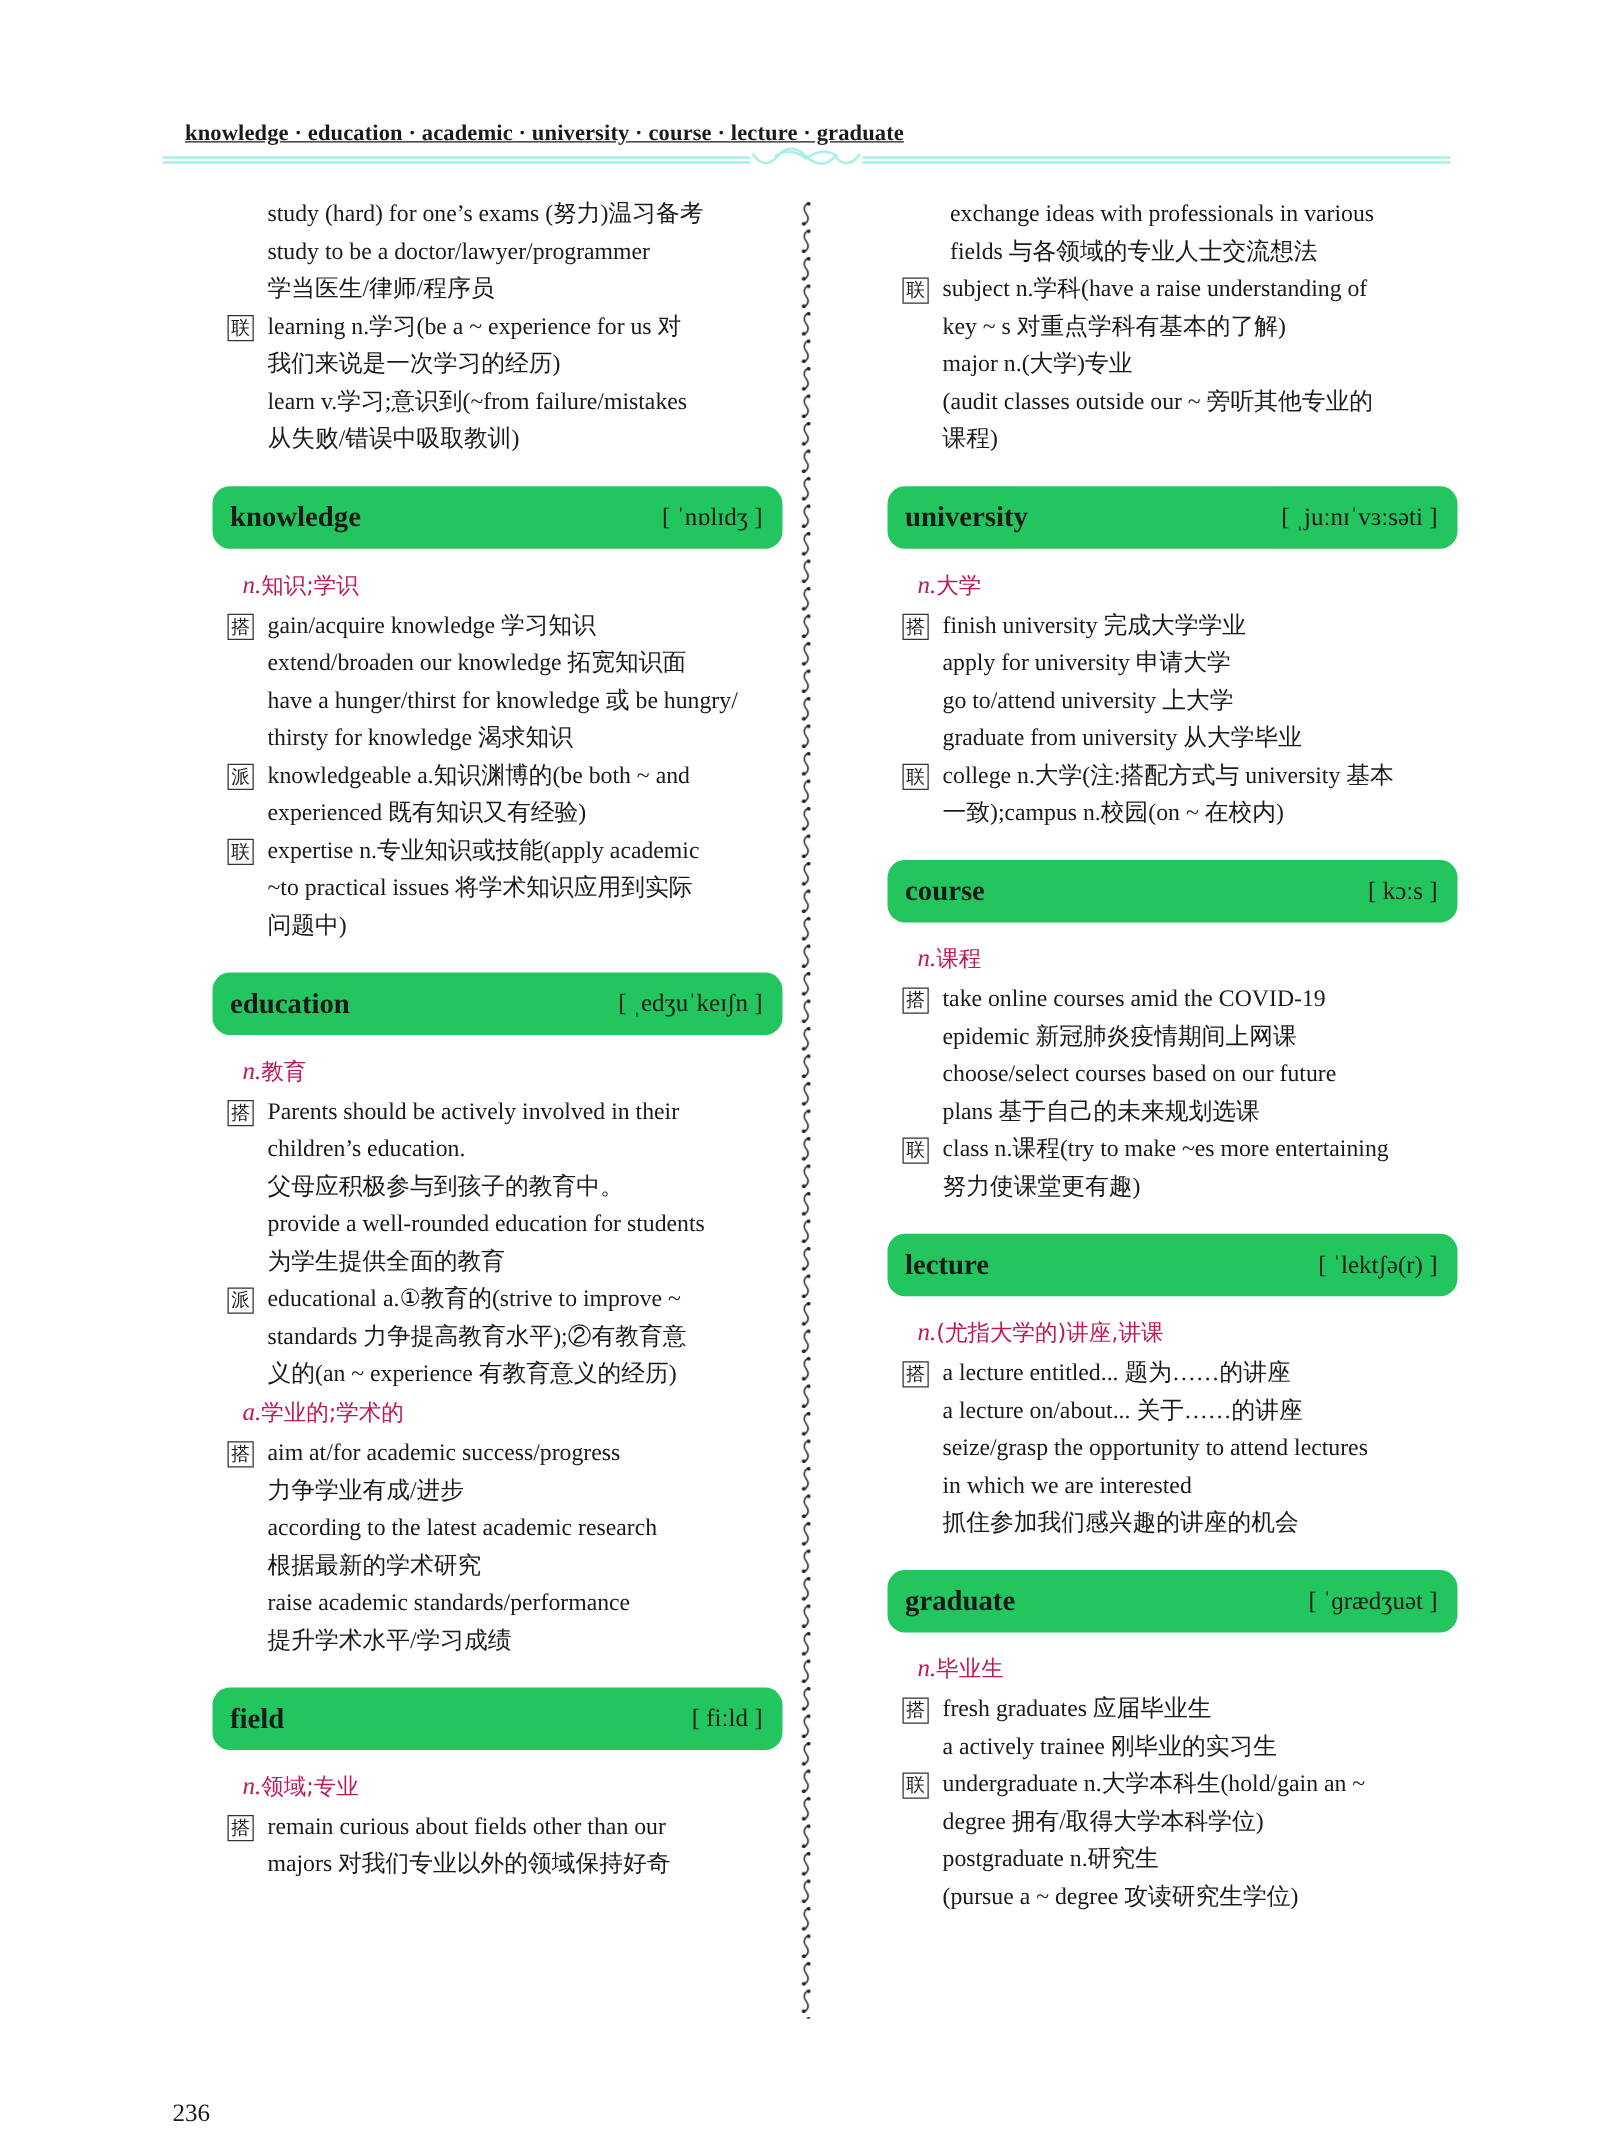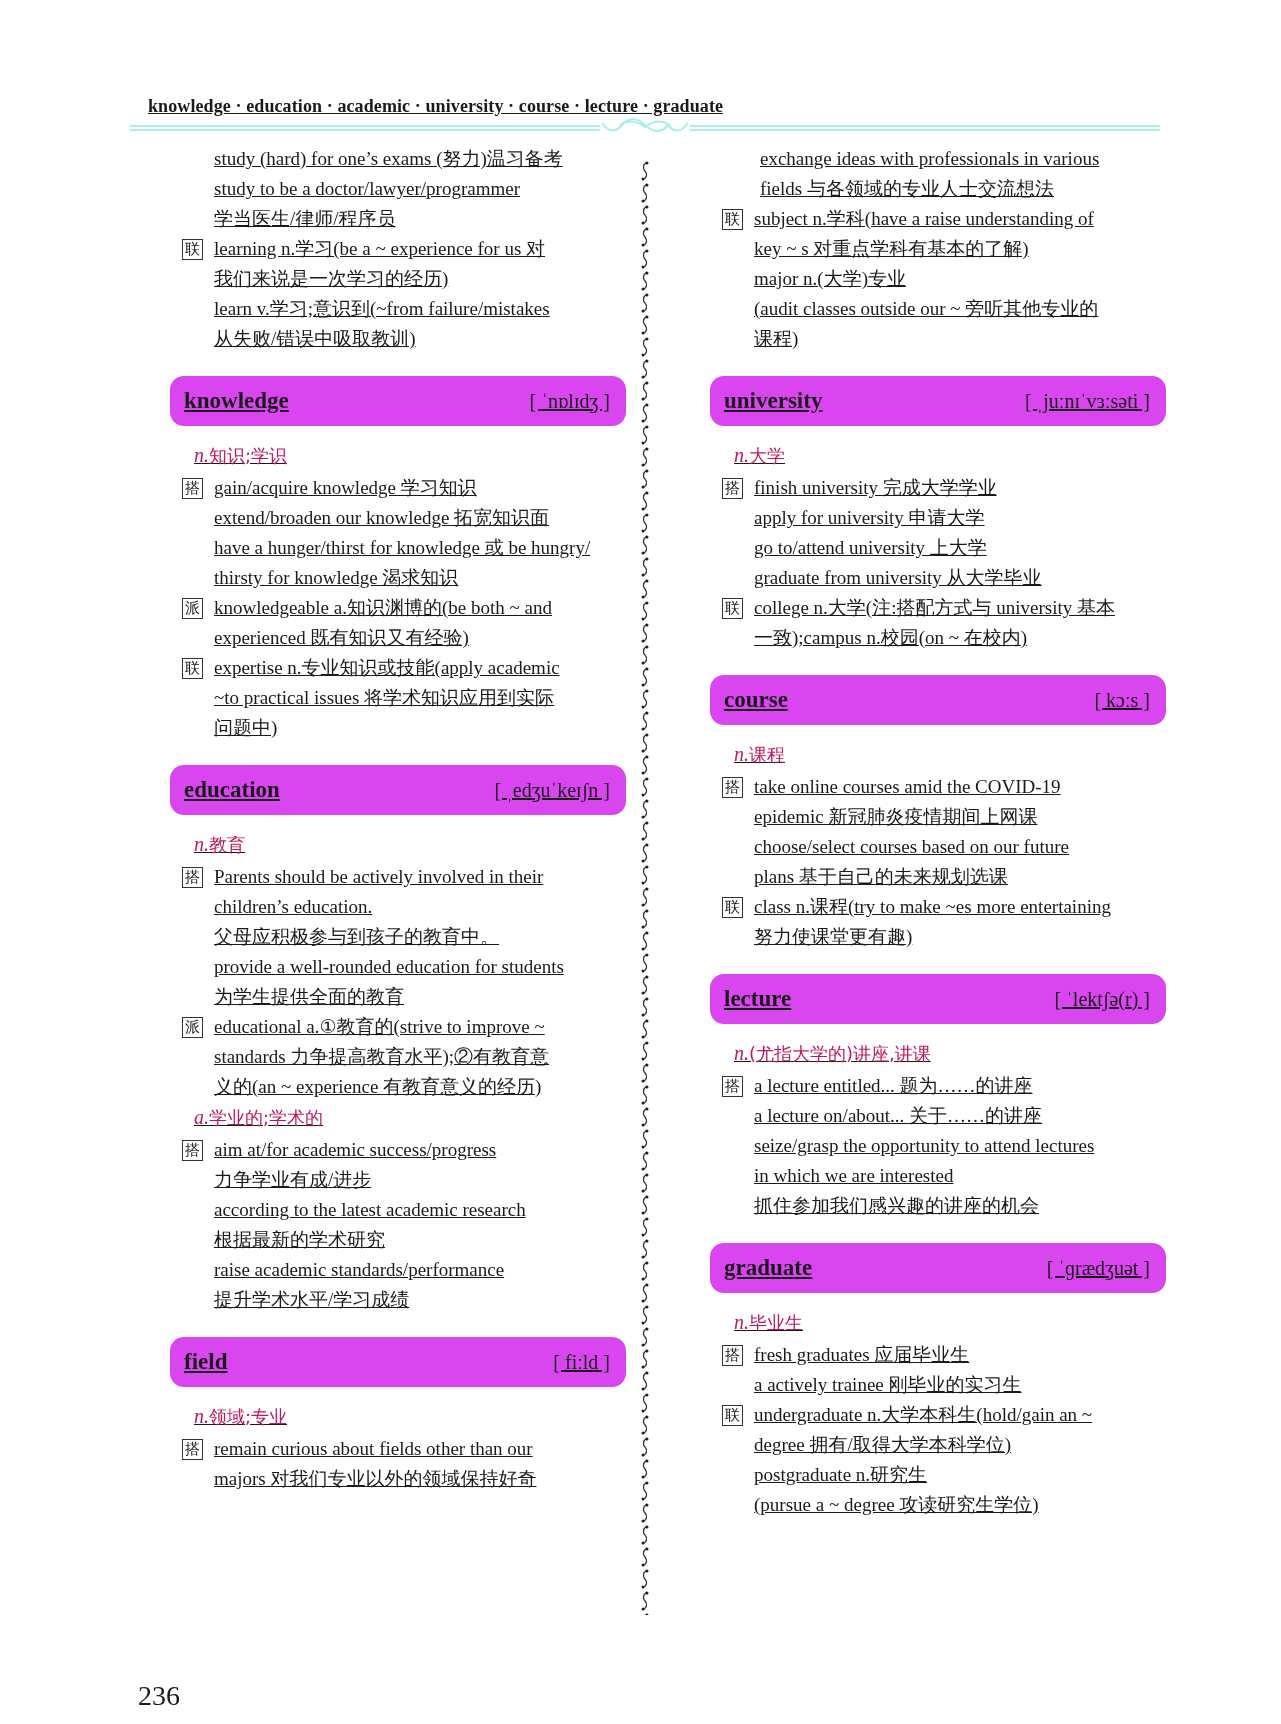--- a/index.html
+++ b/index.html
@@ -4,37 +4,37 @@
 <style>
   html, body { margin:0; padding:0; background:#ffffff; }
   body { width:1281px; height:1724px; position:relative; overflow:hidden;
          font-family:"Liberation Serif","DejaVu Serif",serif; color:#1a1a1a; }
   .running-head { position:absolute; left:148px; top:96px; font-weight:bold; font-size:18px; letter-spacing:0.1px;text-decoration:underline; }
   .head-rule { position:absolute; left:130px; top:123px; width:1030px; height:10px; }
   .head-rule .line { position:absolute; height:2px; background:#a9efe9; }
   .head-rule .l1 { left:0; width:470px; top:2px; } .head-rule .l1b { left:0; width:470px; top:6px; }
   .head-rule .l2 { left:560px; width:470px; top:2px; } .head-rule .l2b { left:560px; width:470px; top:6px; }
   .head-rule svg { position:absolute; left:470px; top:-6px; }
-  .col { position:absolute; top:144px; width:430px; font-size:19px; line-height:30px;text-decoration:underline; }
+  .col { position:absolute; top:157px; width:430px; font-size:19px; line-height:30px; }
   .col-left { left:182px; }
   .col-right { left:722px; }
   .divider { position:absolute; left:638px; top:160px; width:14px; height:1455px;
      background-image: repeating-linear-gradient(to bottom, transparent 0 2px, transparent 2px 22px); }
   .divider svg { display:block; }
-  .entry-head { background:#d946ef; border-radius:14px; height:50px; display:flex; align-items:center;
+  .entry-head { background:#22c55e; border-radius:14px; height:50px; display:flex; align-items:center;
                 justify-content:space-between; padding:0 16px 0 14px; margin:22px 0 14px -12px; width:426px; }
   .word { font-weight:bold; font-size:23px; }
   .phon { font-size:20px; }
   .sense { color:#be185d; font-family:"DejaVu Sans","Liberation Sans",sans-serif; font-size:18px; padding-left:12px; margin-bottom:2px; }
   .sense i { font-family:"Liberation Serif",serif; font-size:20px; }
   .group { position:relative; padding-left:32px; }
   .tag { position:absolute; left:0; top:5px; width:19px; height:19px; border:1px solid #333; font-size:15px; line-height:19px;
          text-align:center; font-family:"DejaVu Sans",sans-serif; }
   .ln { display:block; text-align:justify; }
-  .page-num { position:absolute; left:138px; top:1680px; font-size:28px;text-align:right; }
+  .page-num { position:absolute; left:138px; top:1680px; font-size:20px;text-align:right; }
 </style>
 </head>
 <body>
 
 <div class="running-head">knowledge · education · academic · university · course · lecture · graduate</div>
 <div class="head-rule">
   <div class="line l1"></div>
     <div class="line l1b"></div>
   <div class="line l2"></div>
     <div class="line l2b"></div>

